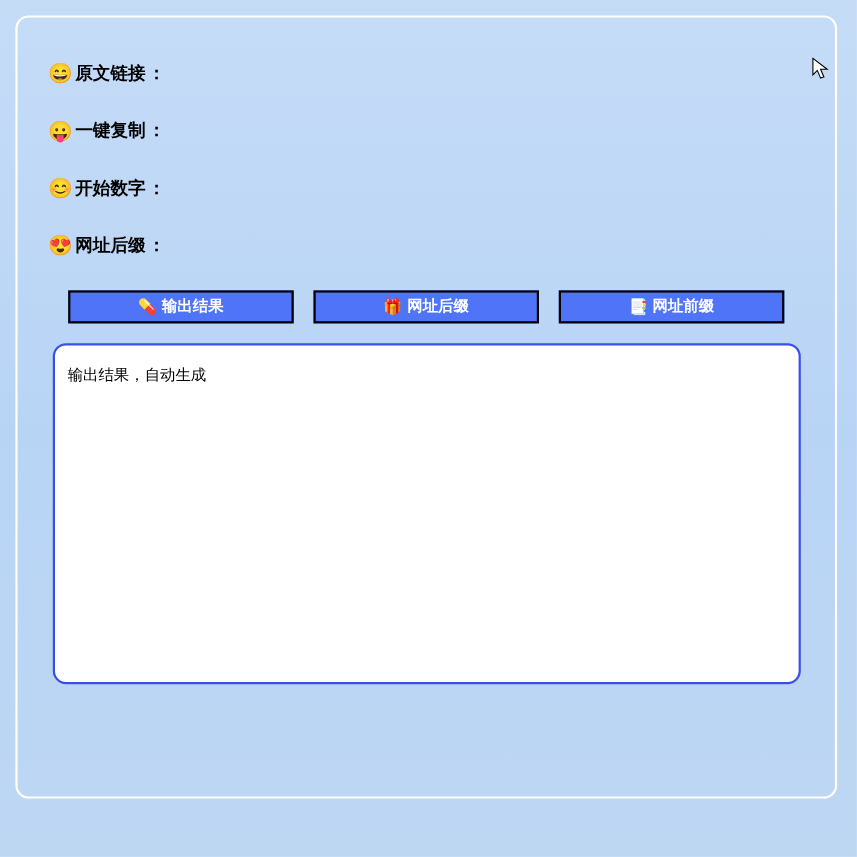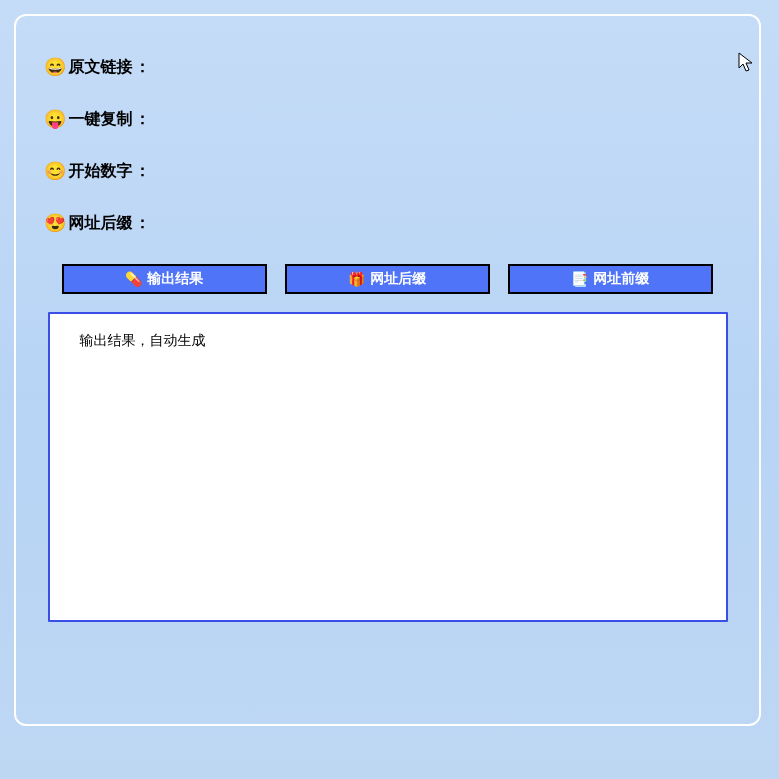--- a/index.html
+++ b/index.html
@@ -75,23 +75,23 @@
       justify-content: center;
       gap: 4px;
     }
     .action-btn .icon { font-size: 14px; }
     .output-area {
       width: 680px;
       height: 310px;
       margin: 0 auto;
       display: block;
       border: 2px solid #3a4fe8;
-      border-radius: 1px;
+      border-radius: 12px;
       background: #fff;
-      padding: 18px 30px;
+      padding: 18px 12px;
       font-size: 14px;
       color: #000;
       resize: none;
       outline: none;
     }
     .output-area::placeholder { color: #000; }
     .cursor {
       position: absolute;
       width: 16px;
       height: 22px;

